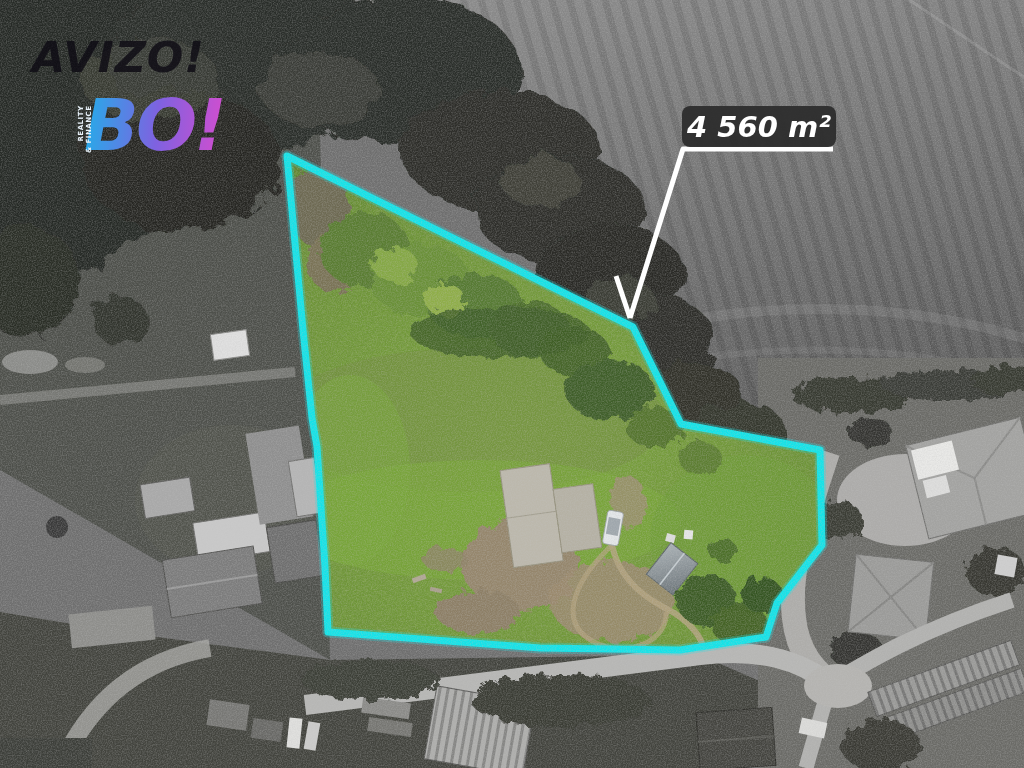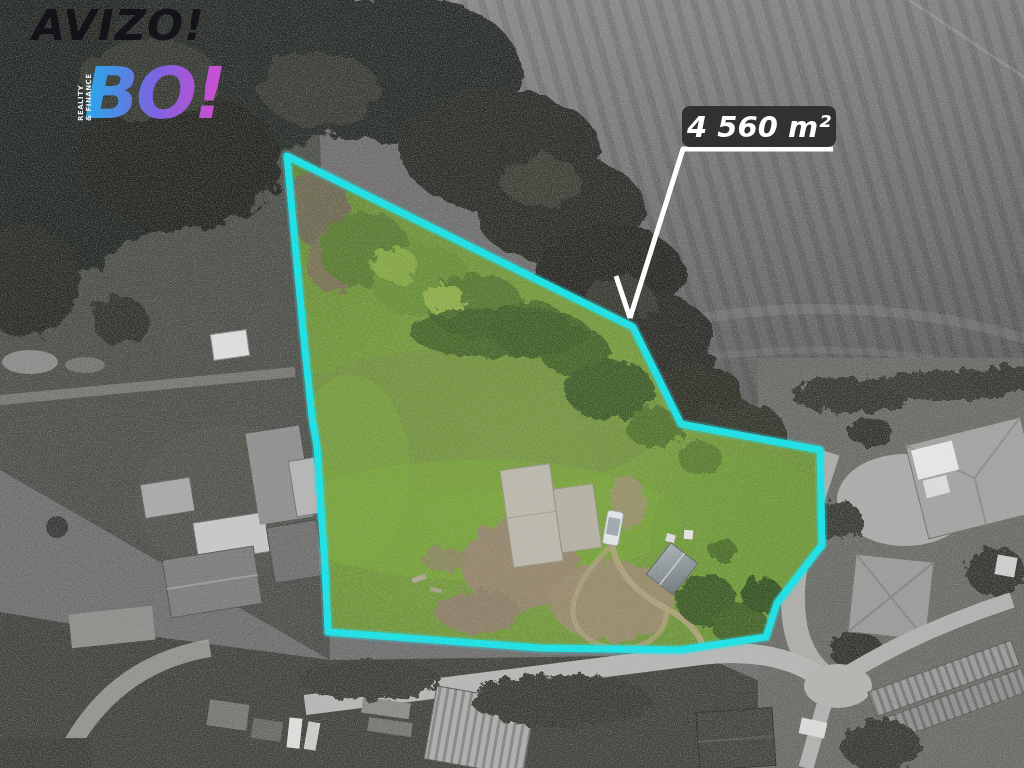--- a/index.html
+++ b/index.html
@@ -3,21 +3,21 @@
 <meta charset="utf-8">
 <style>
   html,body{margin:0;padding:0;background:#222;}
   .stage{
     position:relative;width:1024px;height:768px;overflow:hidden;
     background:#6f6f6f;
     font-family:"DejaVu Sans","Liberation Sans",sans-serif;
   }
   .stage svg{position:absolute;left:0;top:0;}
   
-  .logo{position:absolute;left:30px;top:0;width:210px;height:125px;z-index:10;}
+  .logo{position:absolute;left:30px;top:32px;width:210px;height:125px;z-index:10;text-align:right;}
   .logo-avizo{
     position:absolute;left:2px;top:0;z-index:3;
     font-size:43px;font-weight:bold;font-style:italic;letter-spacing:1px;
     color:rgba(13,11,19,0.82);
   }
   .logo-bo{
     position:absolute;left:54px;top:24px;z-index:2;
     font-size:72px;line-height:1;font-weight:bold;font-style:italic;letter-spacing:-3px;
     background:linear-gradient(95deg,#2ba7e8 5%,#7e62e0 52%,#cc4fd0 95%);
     -webkit-background-clip:text;background-clip:text;color:transparent;margin-top:33px;

